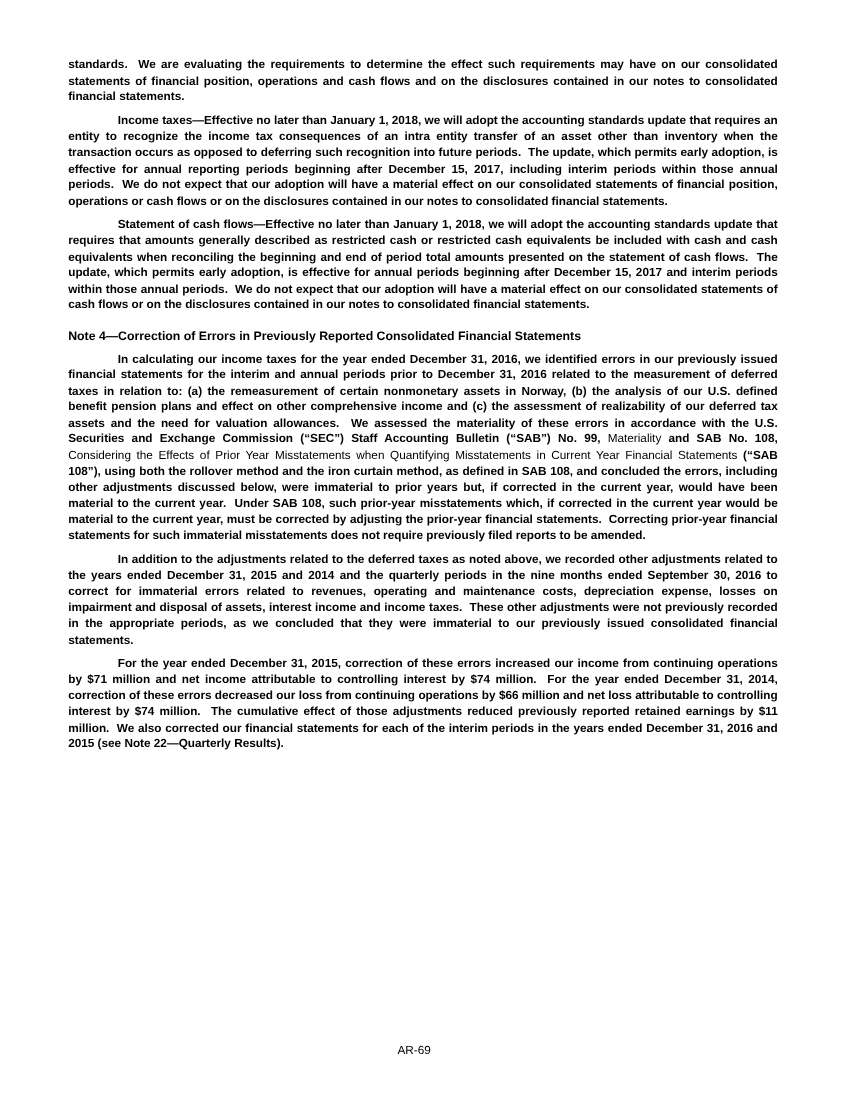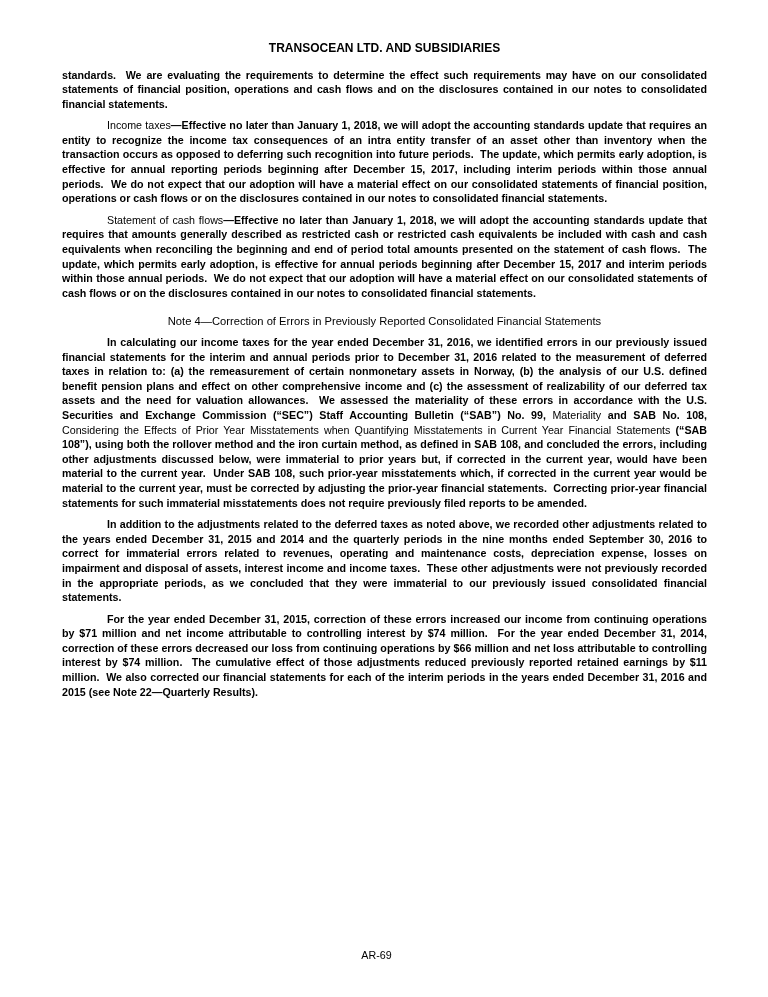--- a/index.html
+++ b/index.html
@@ -34,41 +34,40 @@
     margin: 0 0 7px 0;
   }
   .doc-body .para.indent {
     text-indent: 45px;
   }
   .doc-body .heading {
     font-size: 11.2px;
     line-height: 14.6px;
     font-weight: bold;
     margin: 14px 0 6px 0;
-    text-align: center;
+    text-align: left;
   }
   .run-normal { font-weight: bold; font-style: normal; }
-  .run-bold   { font-weight: normal; }
+  .run-bold   { font-weight: bold; }
   .run-italic { }
   .doc-footer {
     position: absolute;
     left: 0;
     top: 948px;
     width: 753px;
     text-align: center;
     font-size: 10.7px;
     line-height: 14px;
   }
 </style>
 </head>
 <body>
 
 <div class="page">
   <div class="doc-header">
-    <div>TRANSOCEAN LTD. AND SUBSIDIARIES</div>
   </div>
   <div class="doc-body">
       <div class="para"><span class="run-normal">standards.  We are evaluating the requirements to determine the effect such requirements may have on our consolidated statements of financial position, operations and cash flows and on the disclosures contained in our notes to consolidated financial statements.</span></div>
       <div class="para indent"><span class="run-bold">Income taxes</span><span class="run-normal">—Effective no later than January 1, 2018, we will adopt the accounting standards update that requires an entity to recognize the income tax consequences of an intra entity transfer of an asset other than inventory when the transaction occurs as opposed to deferring such recognition into future periods.  The update, which permits early adoption, is effective for annual reporting periods beginning after December 15, 2017, including interim periods within those annual periods.  We do not expect that our adoption will have a material effect on our consolidated statements of financial position, operations or cash flows or on the disclosures contained in our notes to consolidated financial statements.</span></div>
       <div class="para indent"><span class="run-bold">Statement of cash flows</span><span class="run-normal">—Effective no later than January 1, 2018, we will adopt the accounting standards update that requires that amounts generally described as restricted cash or restricted cash equivalents be included with cash and cash equivalents when reconciling the beginning and end of period total amounts presented on the statement of cash flows.  The update, which permits early adoption, is effective for annual periods beginning after December 15, 2017 and interim periods within those annual periods.  We do not expect that our adoption will have a material effect on our consolidated statements of cash flows or on the disclosures contained in our notes to consolidated financial statements.</span></div>
       <div class="heading"><span class="run-bold">Note 4—Correction of Errors in Previously Reported Consolidated Financial Statements</span></div>
       <div class="para indent"><span class="run-normal">In calculating our income taxes for the year ended December 31, 2016, we identified errors in our previously issued financial statements for the interim and annual periods prior to December 31, 2016 related to the measurement of deferred taxes in relation to: (a) the remeasurement of certain nonmonetary assets in Norway, (b) the analysis of our U.S. defined benefit pension plans and effect on other comprehensive income and (c) the assessment of realizability of our deferred tax assets and the need for valuation allowances.  We assessed the materiality of these errors in accordance with the U.S. Securities and Exchange Commission (“SEC”) Staff Accounting Bulletin (“SAB”) No. 99, </span><span class="run-italic">Materiality</span><span class="run-normal"> and SAB No. 108, </span><span class="run-italic">Considering the Effects of Prior Year Misstatements when Quantifying Misstatements in Current Year Financial Statements</span><span class="run-normal"> (“SAB 108”), using both the rollover method and the iron curtain method, as defined in SAB 108, and concluded the errors, including other adjustments discussed below, were immaterial to prior years but, if corrected in the current year, would have been material to the current year.  Under SAB 108, such prior-year misstatements which, if corrected in the current year would be material to the current year, must be corrected by adjusting the prior-year financial statements.  Correcting prior-year financial statements for such immaterial misstatements does not require previously filed reports to be amended.</span></div>
       <div class="para indent"><span class="run-normal">In addition to the adjustments related to the deferred taxes as noted above, we recorded other adjustments related to the years ended December 31, 2015 and 2014 and the quarterly periods in the nine months ended September 30, 2016 to correct for immaterial errors related to revenues, operating and maintenance costs, depreciation expense, losses on impairment and disposal of assets, interest income and income taxes.  These other adjustments were not previously recorded in the appropriate periods, as we concluded that they were immaterial to our previously issued consolidated financial statements.</span></div>
       <div class="para indent"><span class="run-normal">For the year ended December 31, 2015, correction of these errors increased our income from continuing operations by $71 million and net income attributable to controlling interest by $74 million.  For the year ended December 31, 2014, correction of these errors decreased our loss from continuing operations by $66 million and net loss attributable to controlling interest by $74 million.  The cumulative effect of those adjustments reduced previously reported retained earnings by $11 million.  We also corrected our financial statements for each of the interim periods in the years ended December 31, 2016 and 2015 (see Note 22—Quarterly Results).</span></div>
     </div>

